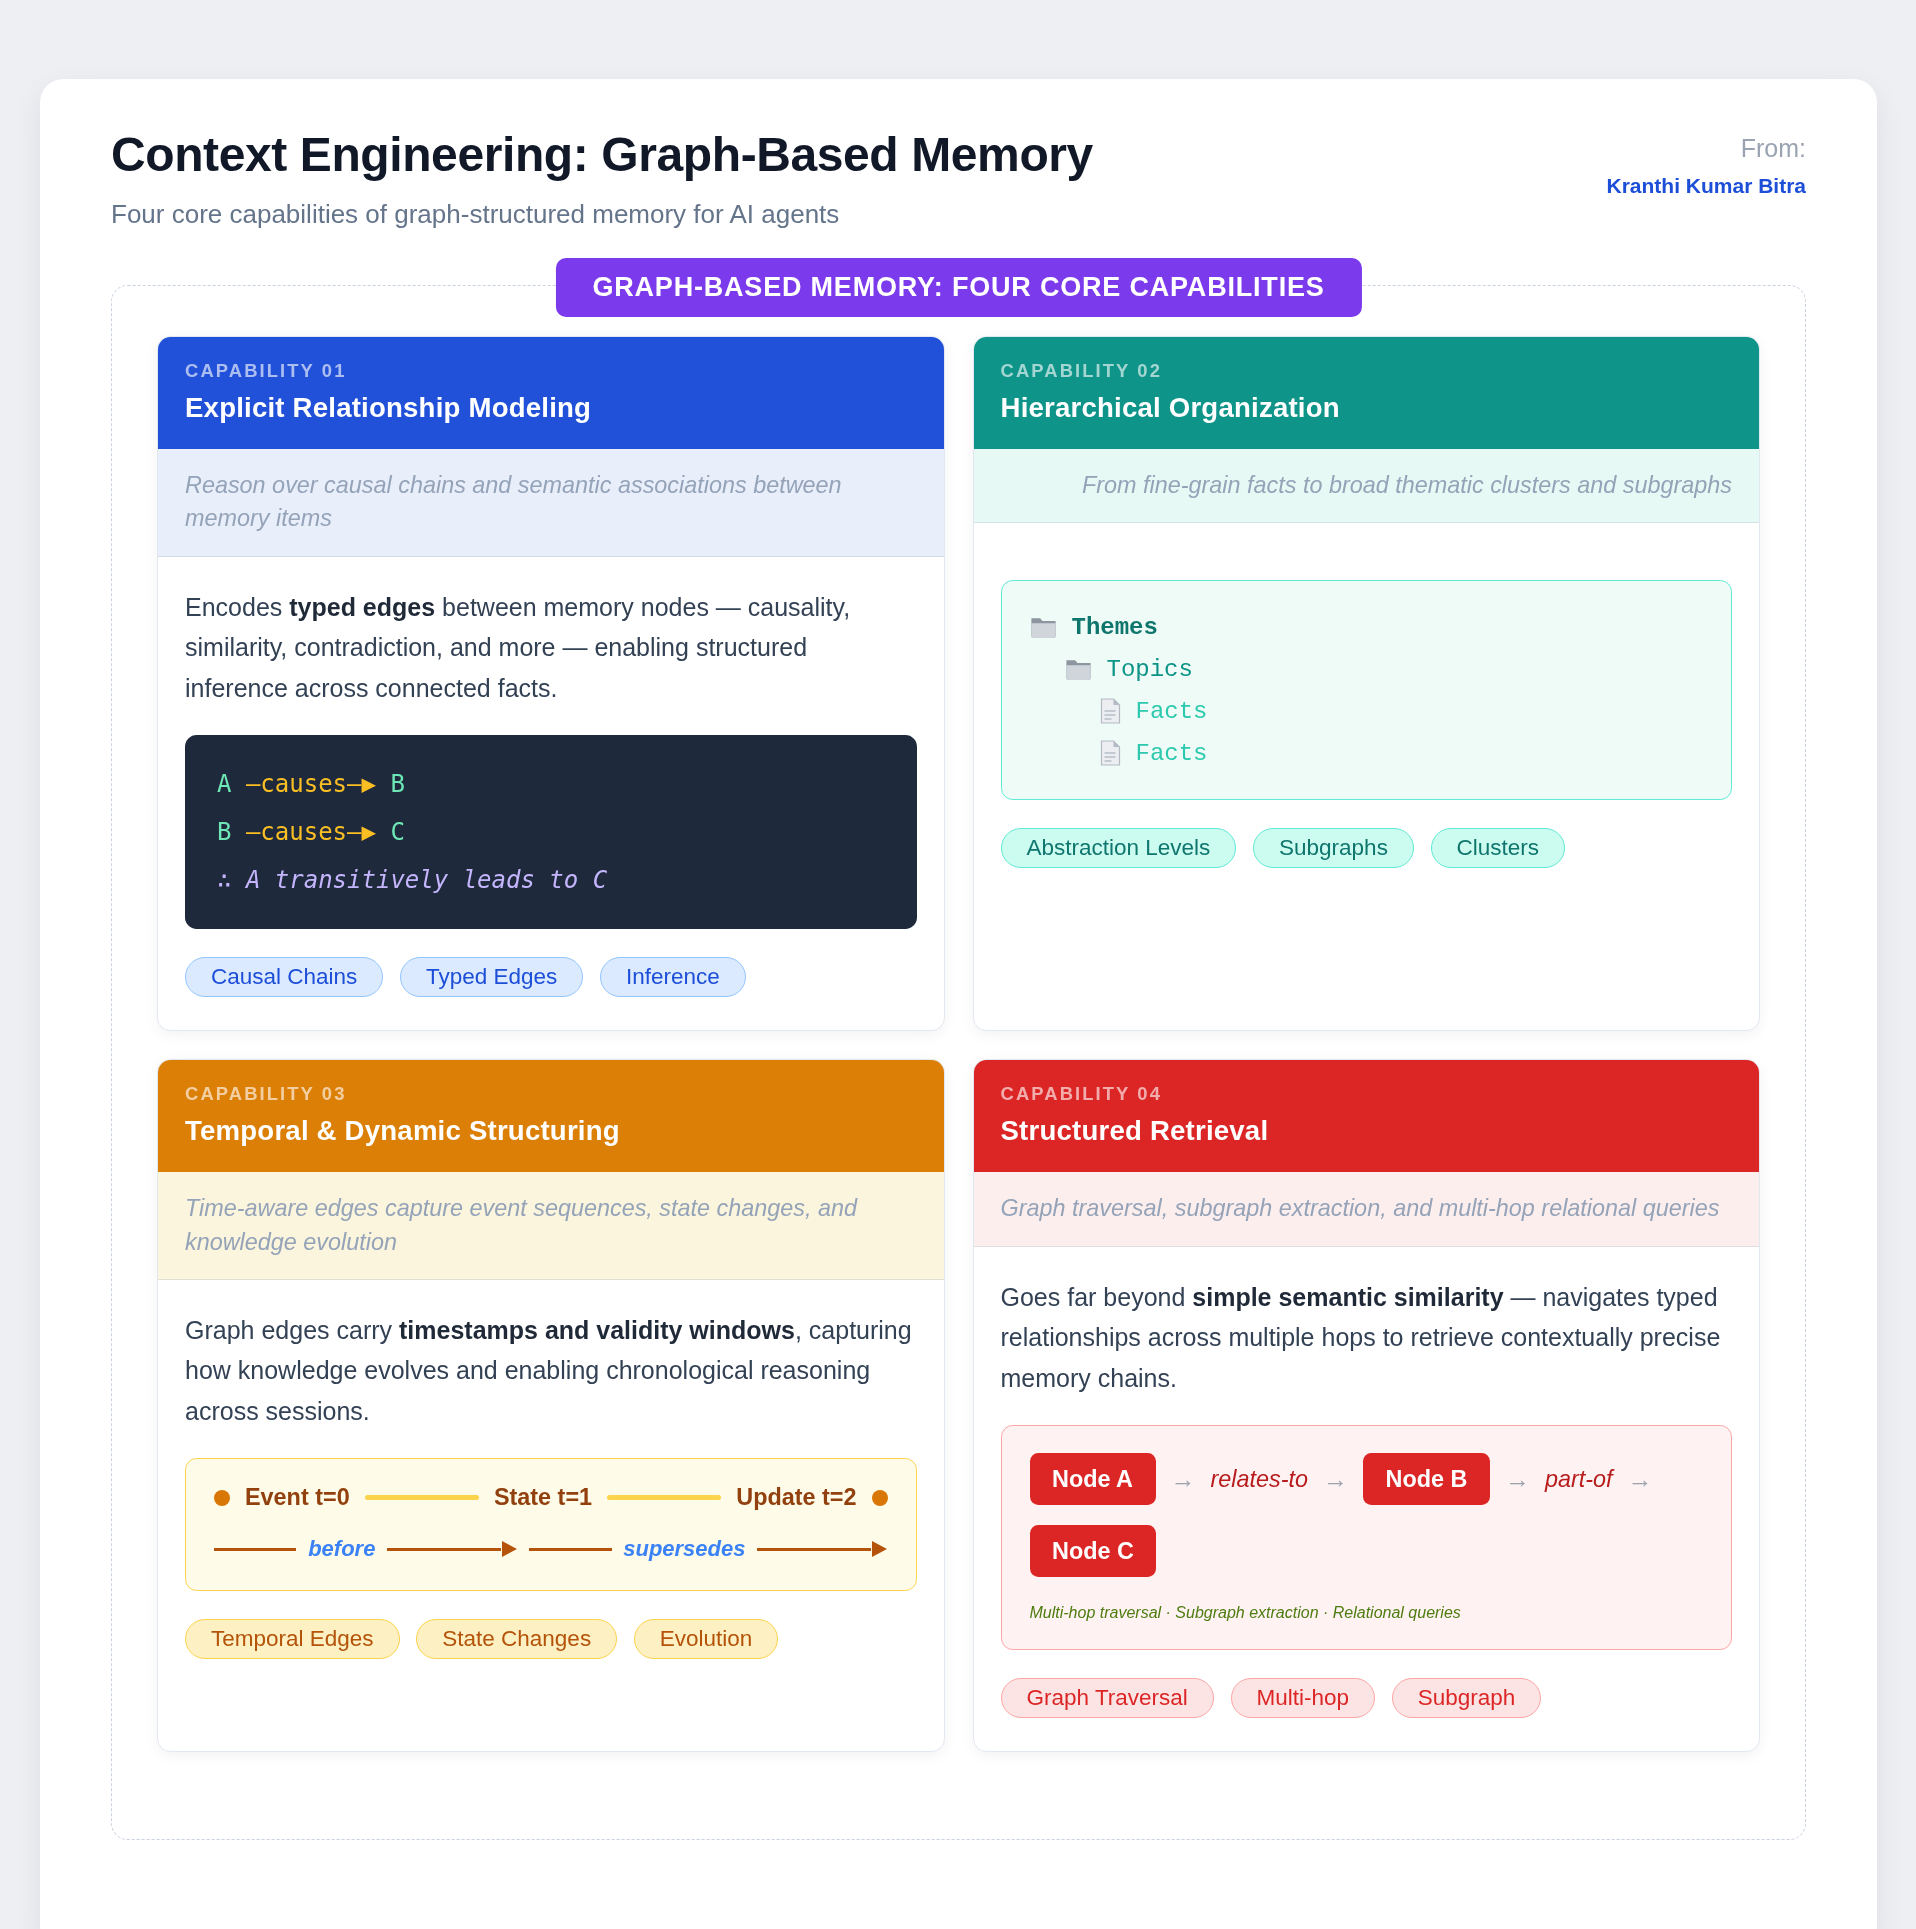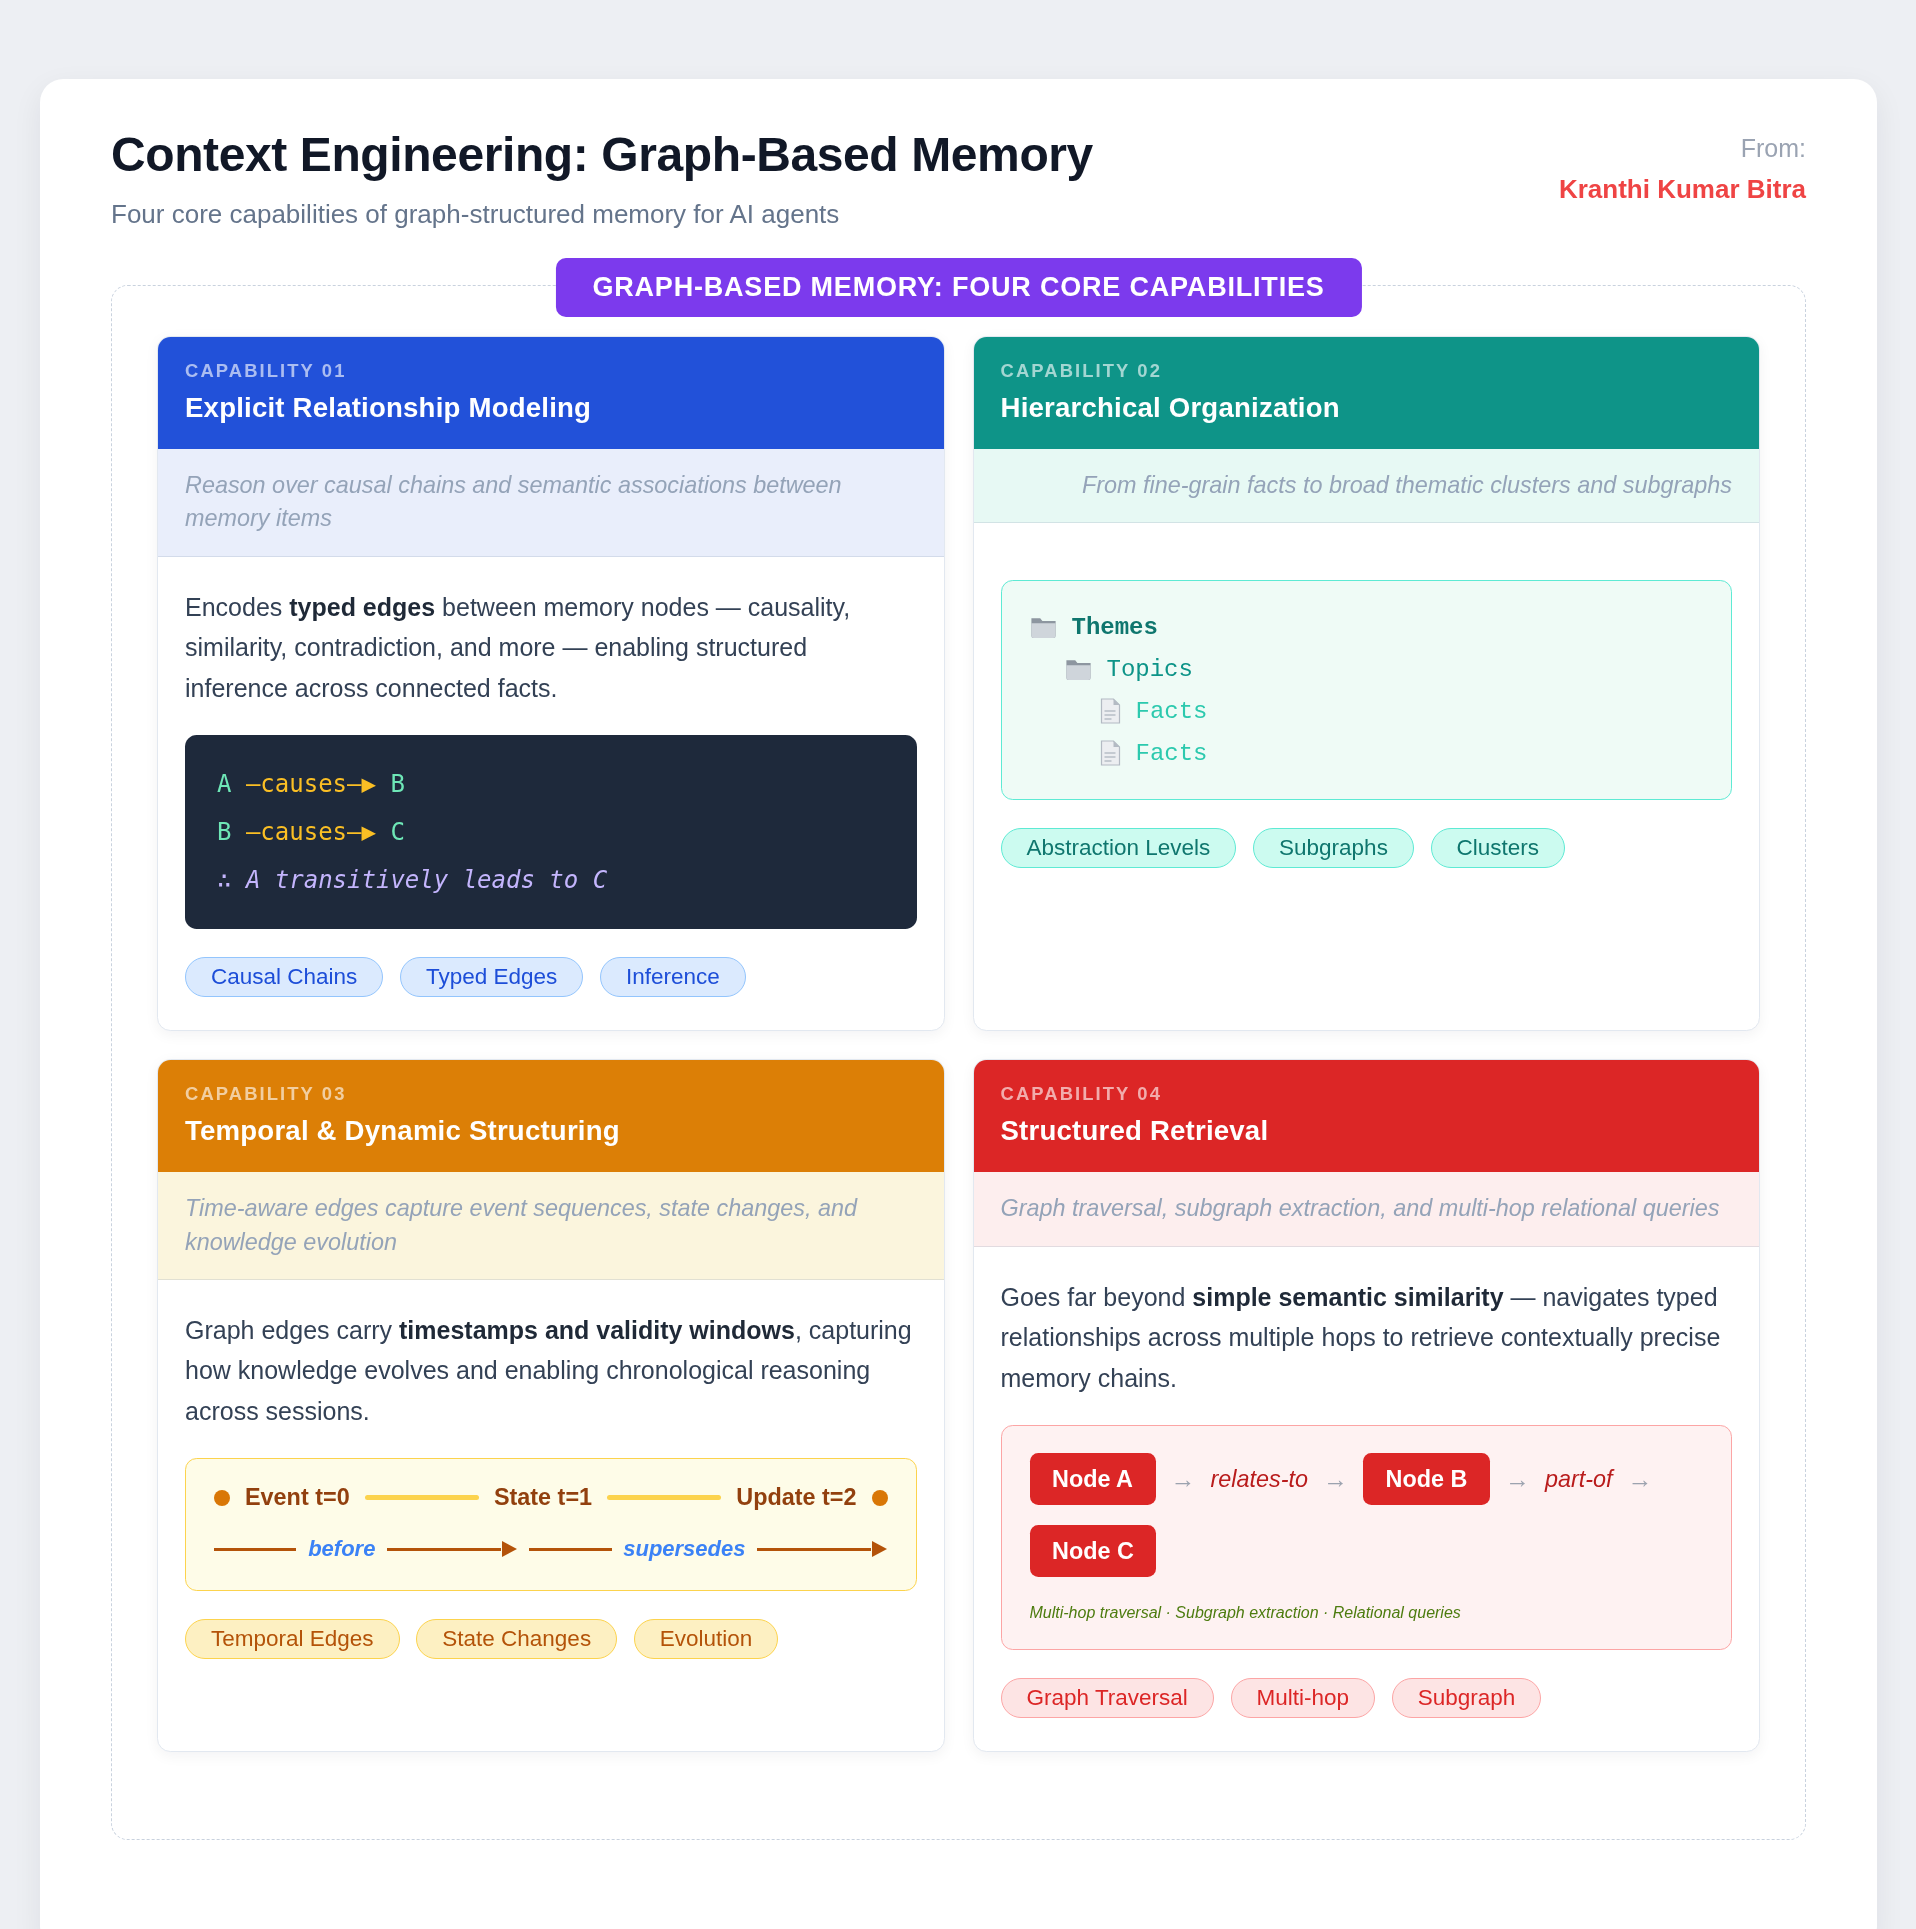--- a/index.html
+++ b/index.html
@@ -20,21 +20,21 @@
   }
   
   .header { display:flex; justify-content:space-between; align-items:flex-start; }
   .page-title {
     margin:0; font-size: 48px; font-weight: 800; color:#111827;
     letter-spacing:-0.4px;
   }
   .page-subtitle { margin:16.7px 0 0 0; font-size:26px; color:#64748b; font-weight:400; }
   .header-right { text-align:right; padding-top:6.7px; }
   .from-label { font-size:25px; color:#9aa3b2; }
-  .author { font-size:26px; color:#ef4444; font-weight:700; margin-top:11.7px; }
+  .author { font-size:21px; color:#1d4ed8; font-weight:700; margin-top:11.7px; }
   
   .board {
     position:relative;
     margin-top:55px;
     border:1.7px dashed #c9d2de;
     border-radius:16.7px;
     padding:50px 45px 87px 45px;
   }
   .banner {
     position:absolute; top:-28px; left:50%; transform:translateX(-50%);

